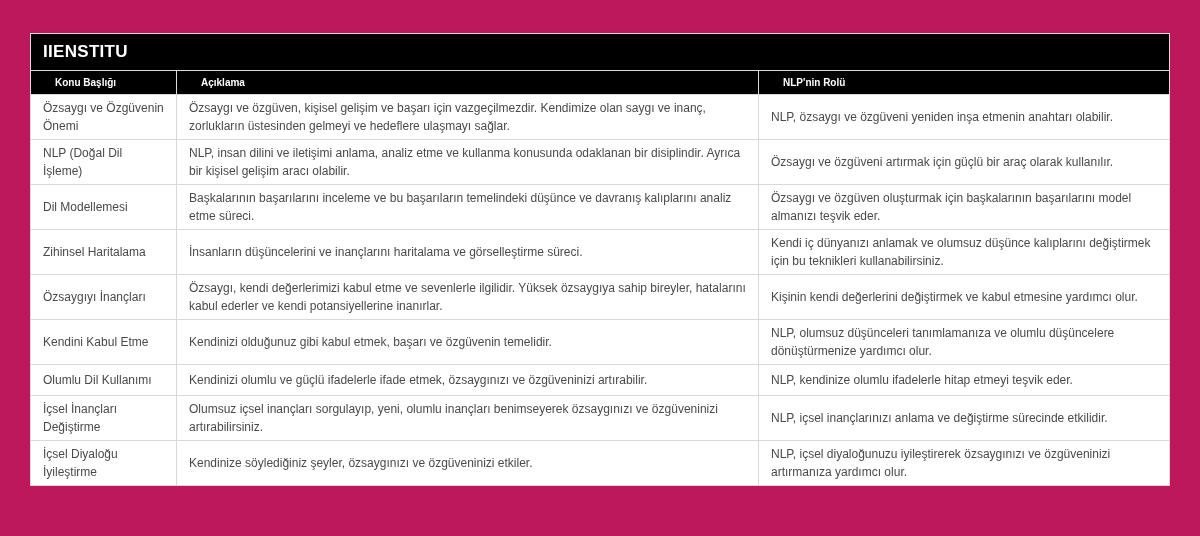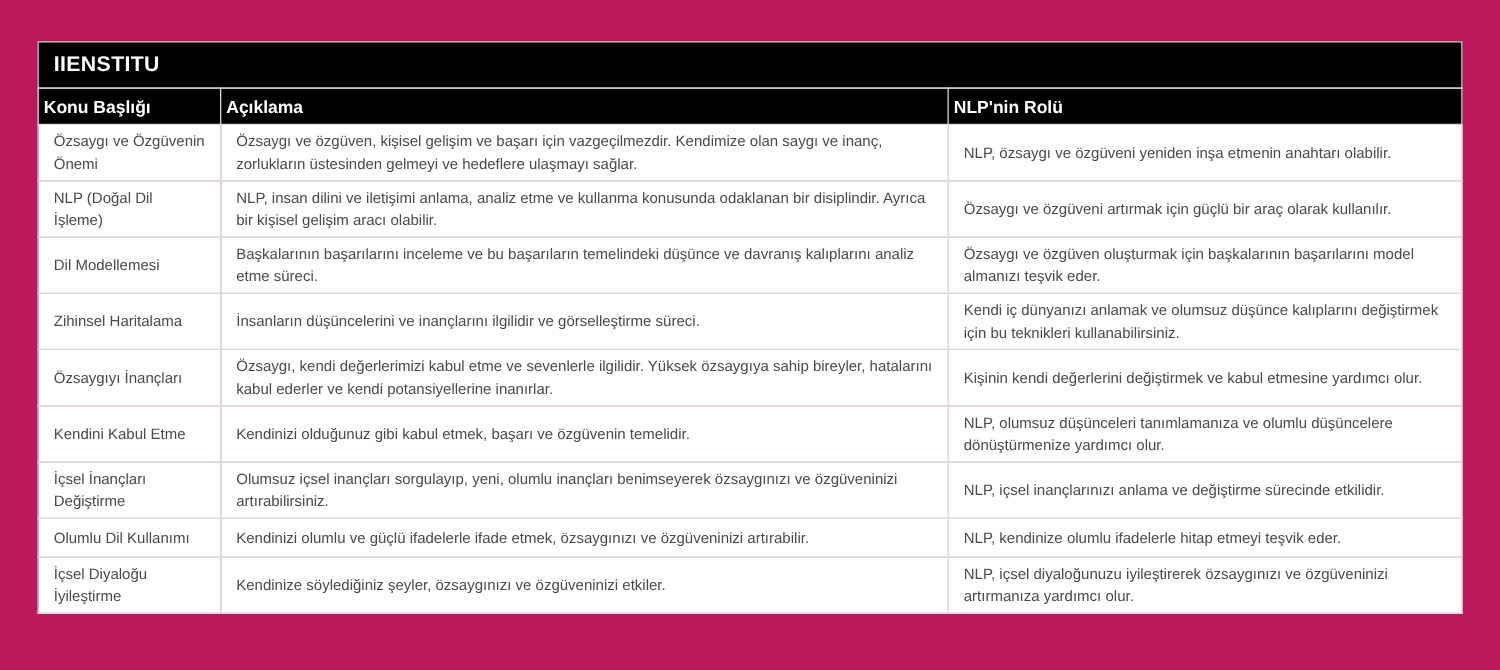--- a/index.html
+++ b/index.html
@@ -37,23 +37,23 @@
     table-layout: fixed;
     margin-top: -1px;
   }
   col.c-topic { width: 146px; }
   col.c-desc  { width: 582px; }
   table.topics th {
     background: #000000;
     color: #ffffff;
     border: 1px solid #d9d9d9;
     text-align: left;
-    font-size: 14px;
+    font-size: 10px;
     font-weight: bold;
-    padding: 6px 4px;
+    padding: 6px 24px;
   }
   table.topics td {
     background: #ffffff;
     border: 1px solid #d9d9d9;
     color: #4a4a4a;
     font-size: 12px;
     line-height: 1.5;
     padding: 4px 12px;
     vertical-align: middle;
     height: 31px;
@@ -96,47 +96,47 @@
   </tr>
 
   <tr>
     <td>Dil Modellemesi</td>
     <td>Başkalarının başarılarını inceleme ve bu başarıların temelindeki düşünce ve davranış kalıplarını analiz etme süreci.</td>
     <td>Özsaygı ve özgüven oluşturmak için başkalarının başarılarını model almanızı teşvik eder.</td>
   </tr>
 
   <tr>
     <td>Zihinsel Haritalama</td>
-    <td>İnsanların düşüncelerini ve inançlarını ilgilidir ve görselleştirme süreci.</td>
+    <td>İnsanların düşüncelerini ve inançlarını haritalama ve görselleştirme süreci.</td>
     <td>Kendi iç dünyanızı anlamak ve olumsuz düşünce kalıplarını değiştirmek için bu teknikleri kullanabilirsiniz.</td>
   </tr>
 
 
   <tr>
     <td>Özsaygıyı İnançları</td>
     <td>Özsaygı, kendi değerlerimizi kabul etme ve sevenlerle ilgilidir. Yüksek özsaygıya sahip bireyler, hatalarını kabul ederler ve kendi potansiyellerine inanırlar.</td>
     <td>Kişinin kendi değerlerini değiştirmek ve kabul etmesine yardımcı olur.</td>
   </tr>
 
   <tr>
     <td>Kendini Kabul Etme</td>
     <td>Kendinizi olduğunuz gibi kabul etmek, başarı ve özgüvenin temelidir.</td>
     <td>NLP, olumsuz düşünceleri tanımlamanıza ve olumlu düşüncelere dönüştürmenize yardımcı olur.</td>
   </tr>
 
   <tr>
+    <td>Olumlu Dil Kullanımı</td>
+    <td>Kendinizi olumlu ve güçlü ifadelerle ifade etmek, özsaygınızı ve özgüveninizi artırabilir.</td>
+    <td>NLP, kendinize olumlu ifadelerle hitap etmeyi teşvik eder.</td>
+  </tr>
+
+  <tr>
     <td>İçsel İnançları Değiştirme</td>
     <td>Olumsuz içsel inançları sorgulayıp, yeni, olumlu inançları benimseyerek özsaygınızı ve özgüveninizi artırabilirsiniz.</td>
     <td>NLP, içsel inançlarınızı anlama ve değiştirme sürecinde etkilidir.</td>
-  </tr>
-
-  <tr>
-    <td>Olumlu Dil Kullanımı</td>
-    <td>Kendinizi olumlu ve güçlü ifadelerle ifade etmek, özsaygınızı ve özgüveninizi artırabilir.</td>
-    <td>NLP, kendinize olumlu ifadelerle hitap etmeyi teşvik eder.</td>
   </tr>
 
   <tr>
     <td>İçsel Diyaloğu İyileştirme</td>
     <td>Kendinize söylediğiniz şeyler, özsaygınızı ve özgüveninizi etkiler.</td>
     <td>NLP, içsel diyaloğunuzu iyileştirerek özsaygınızı ve özgüveninizi artırmanıza yardımcı olur.</td>
   </tr>
 </tbody>
     </table>
   </div>

